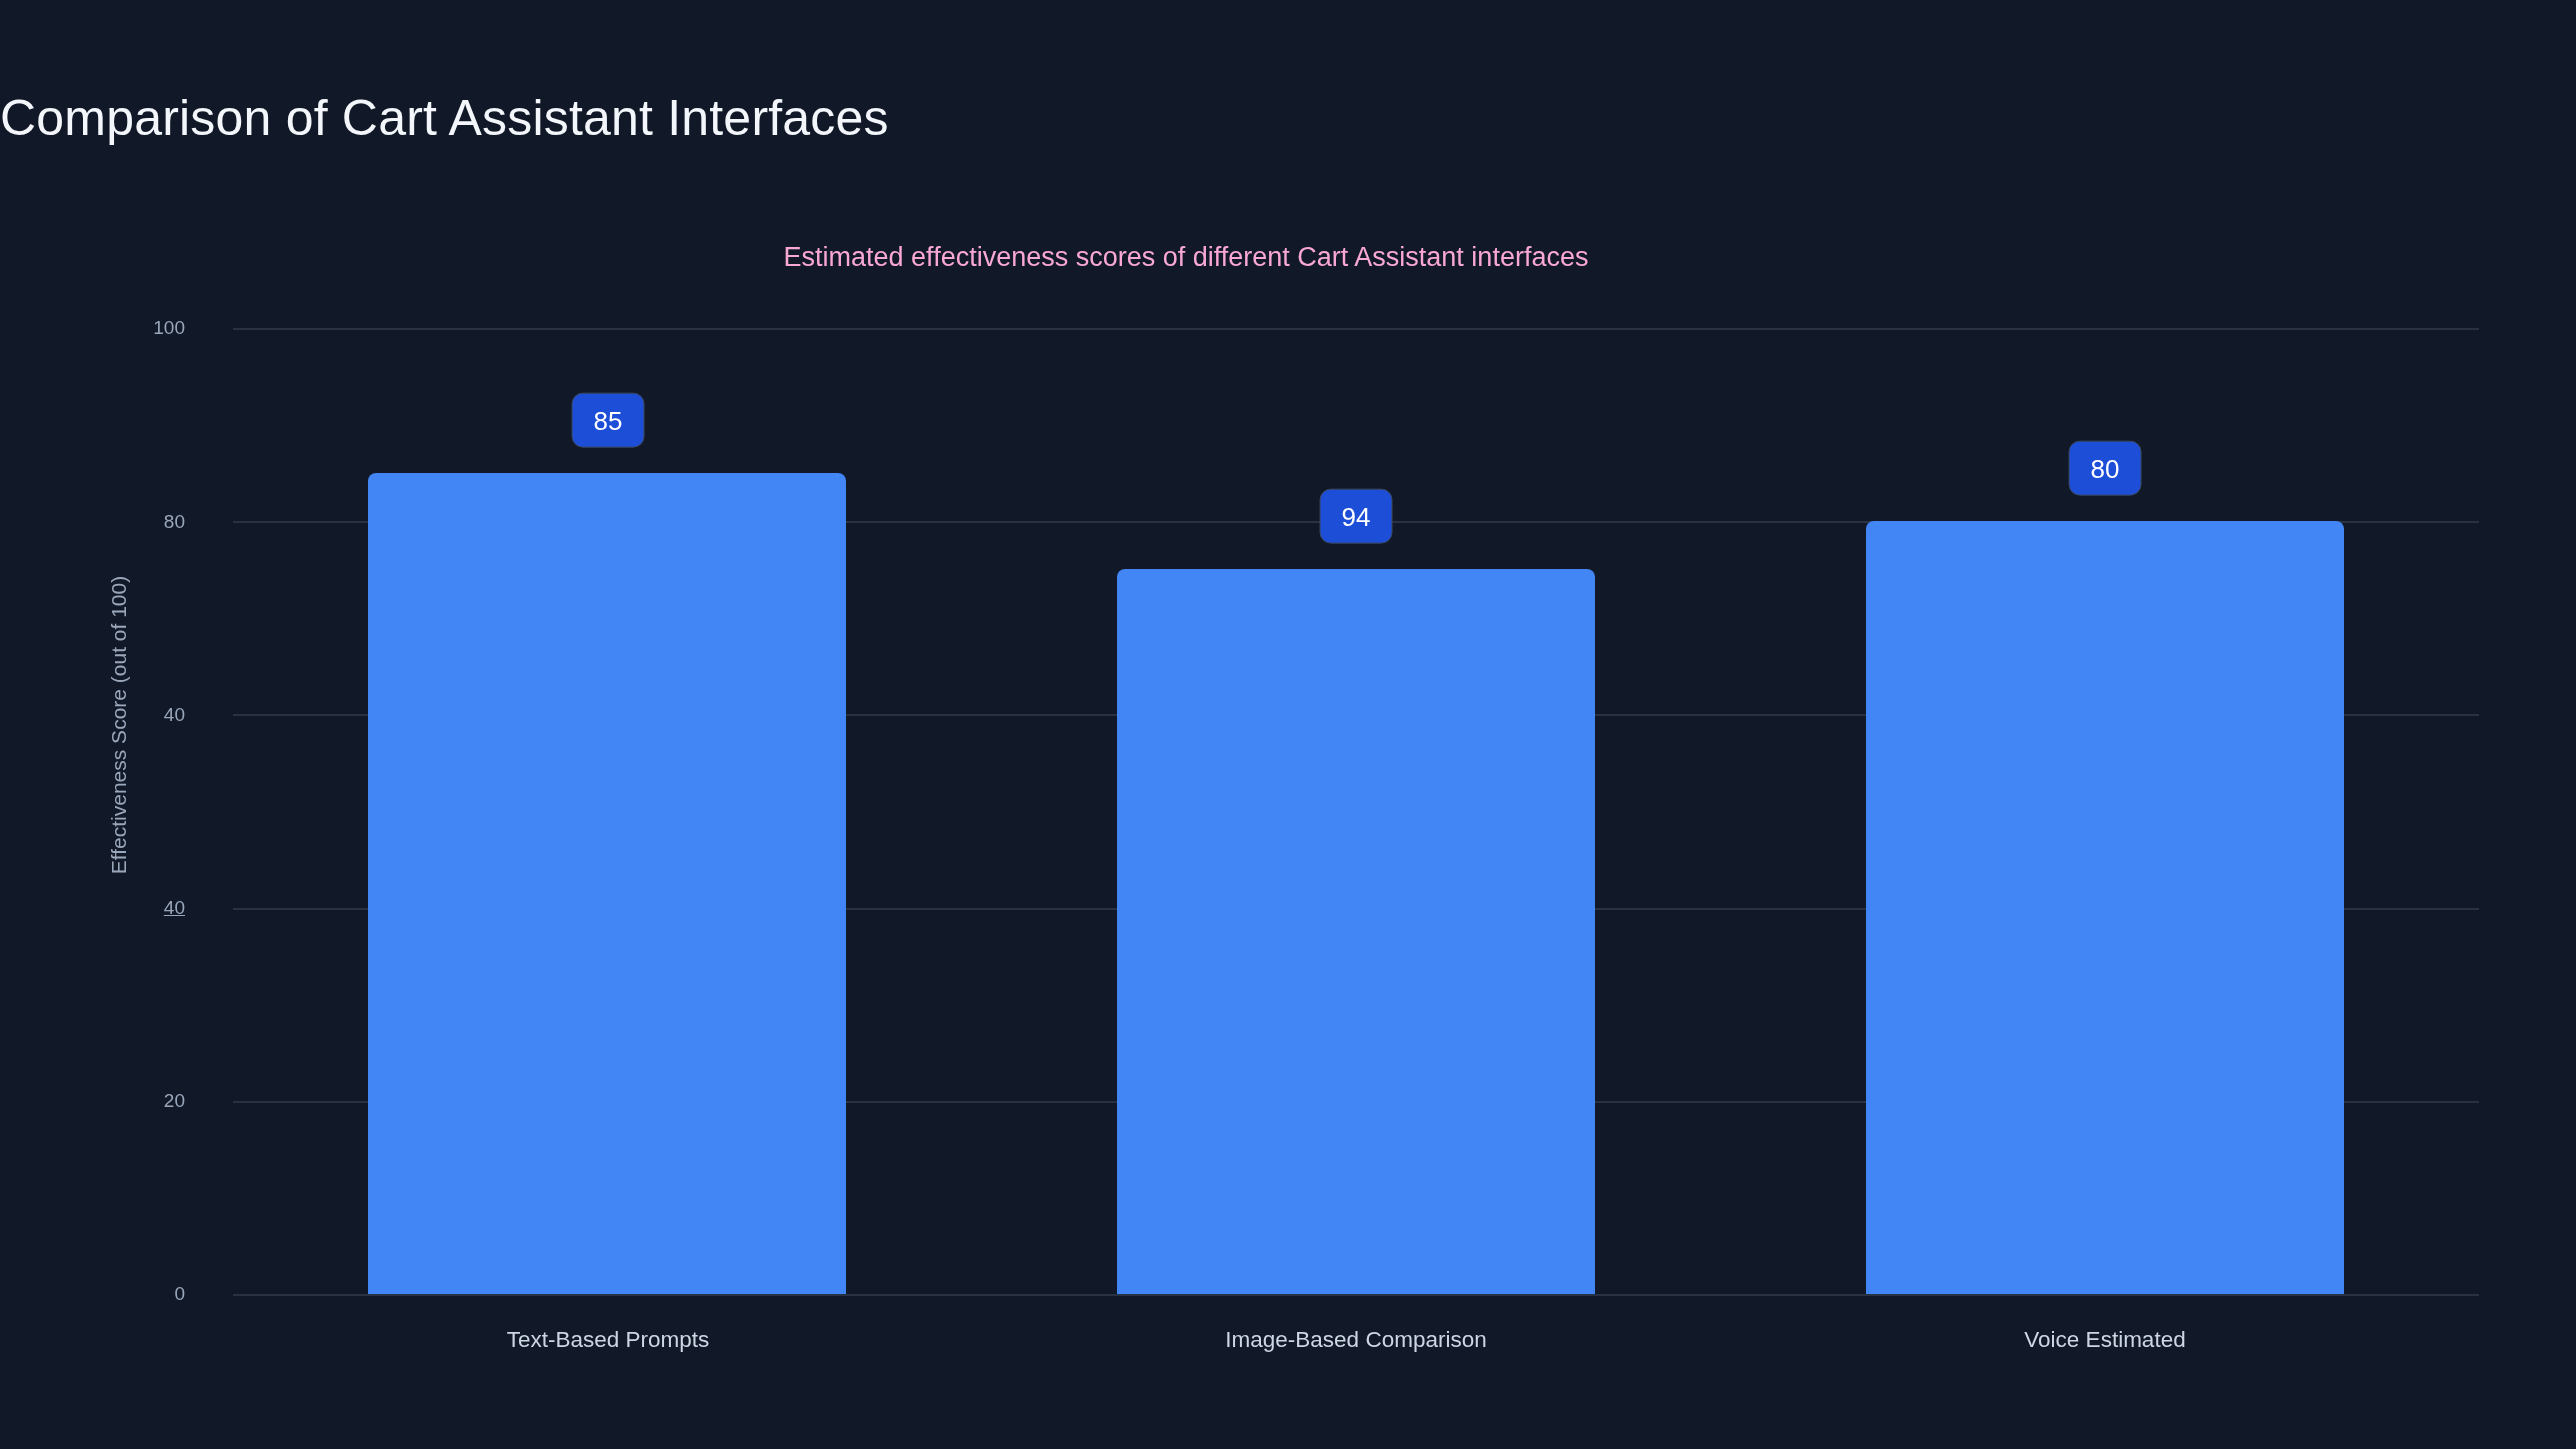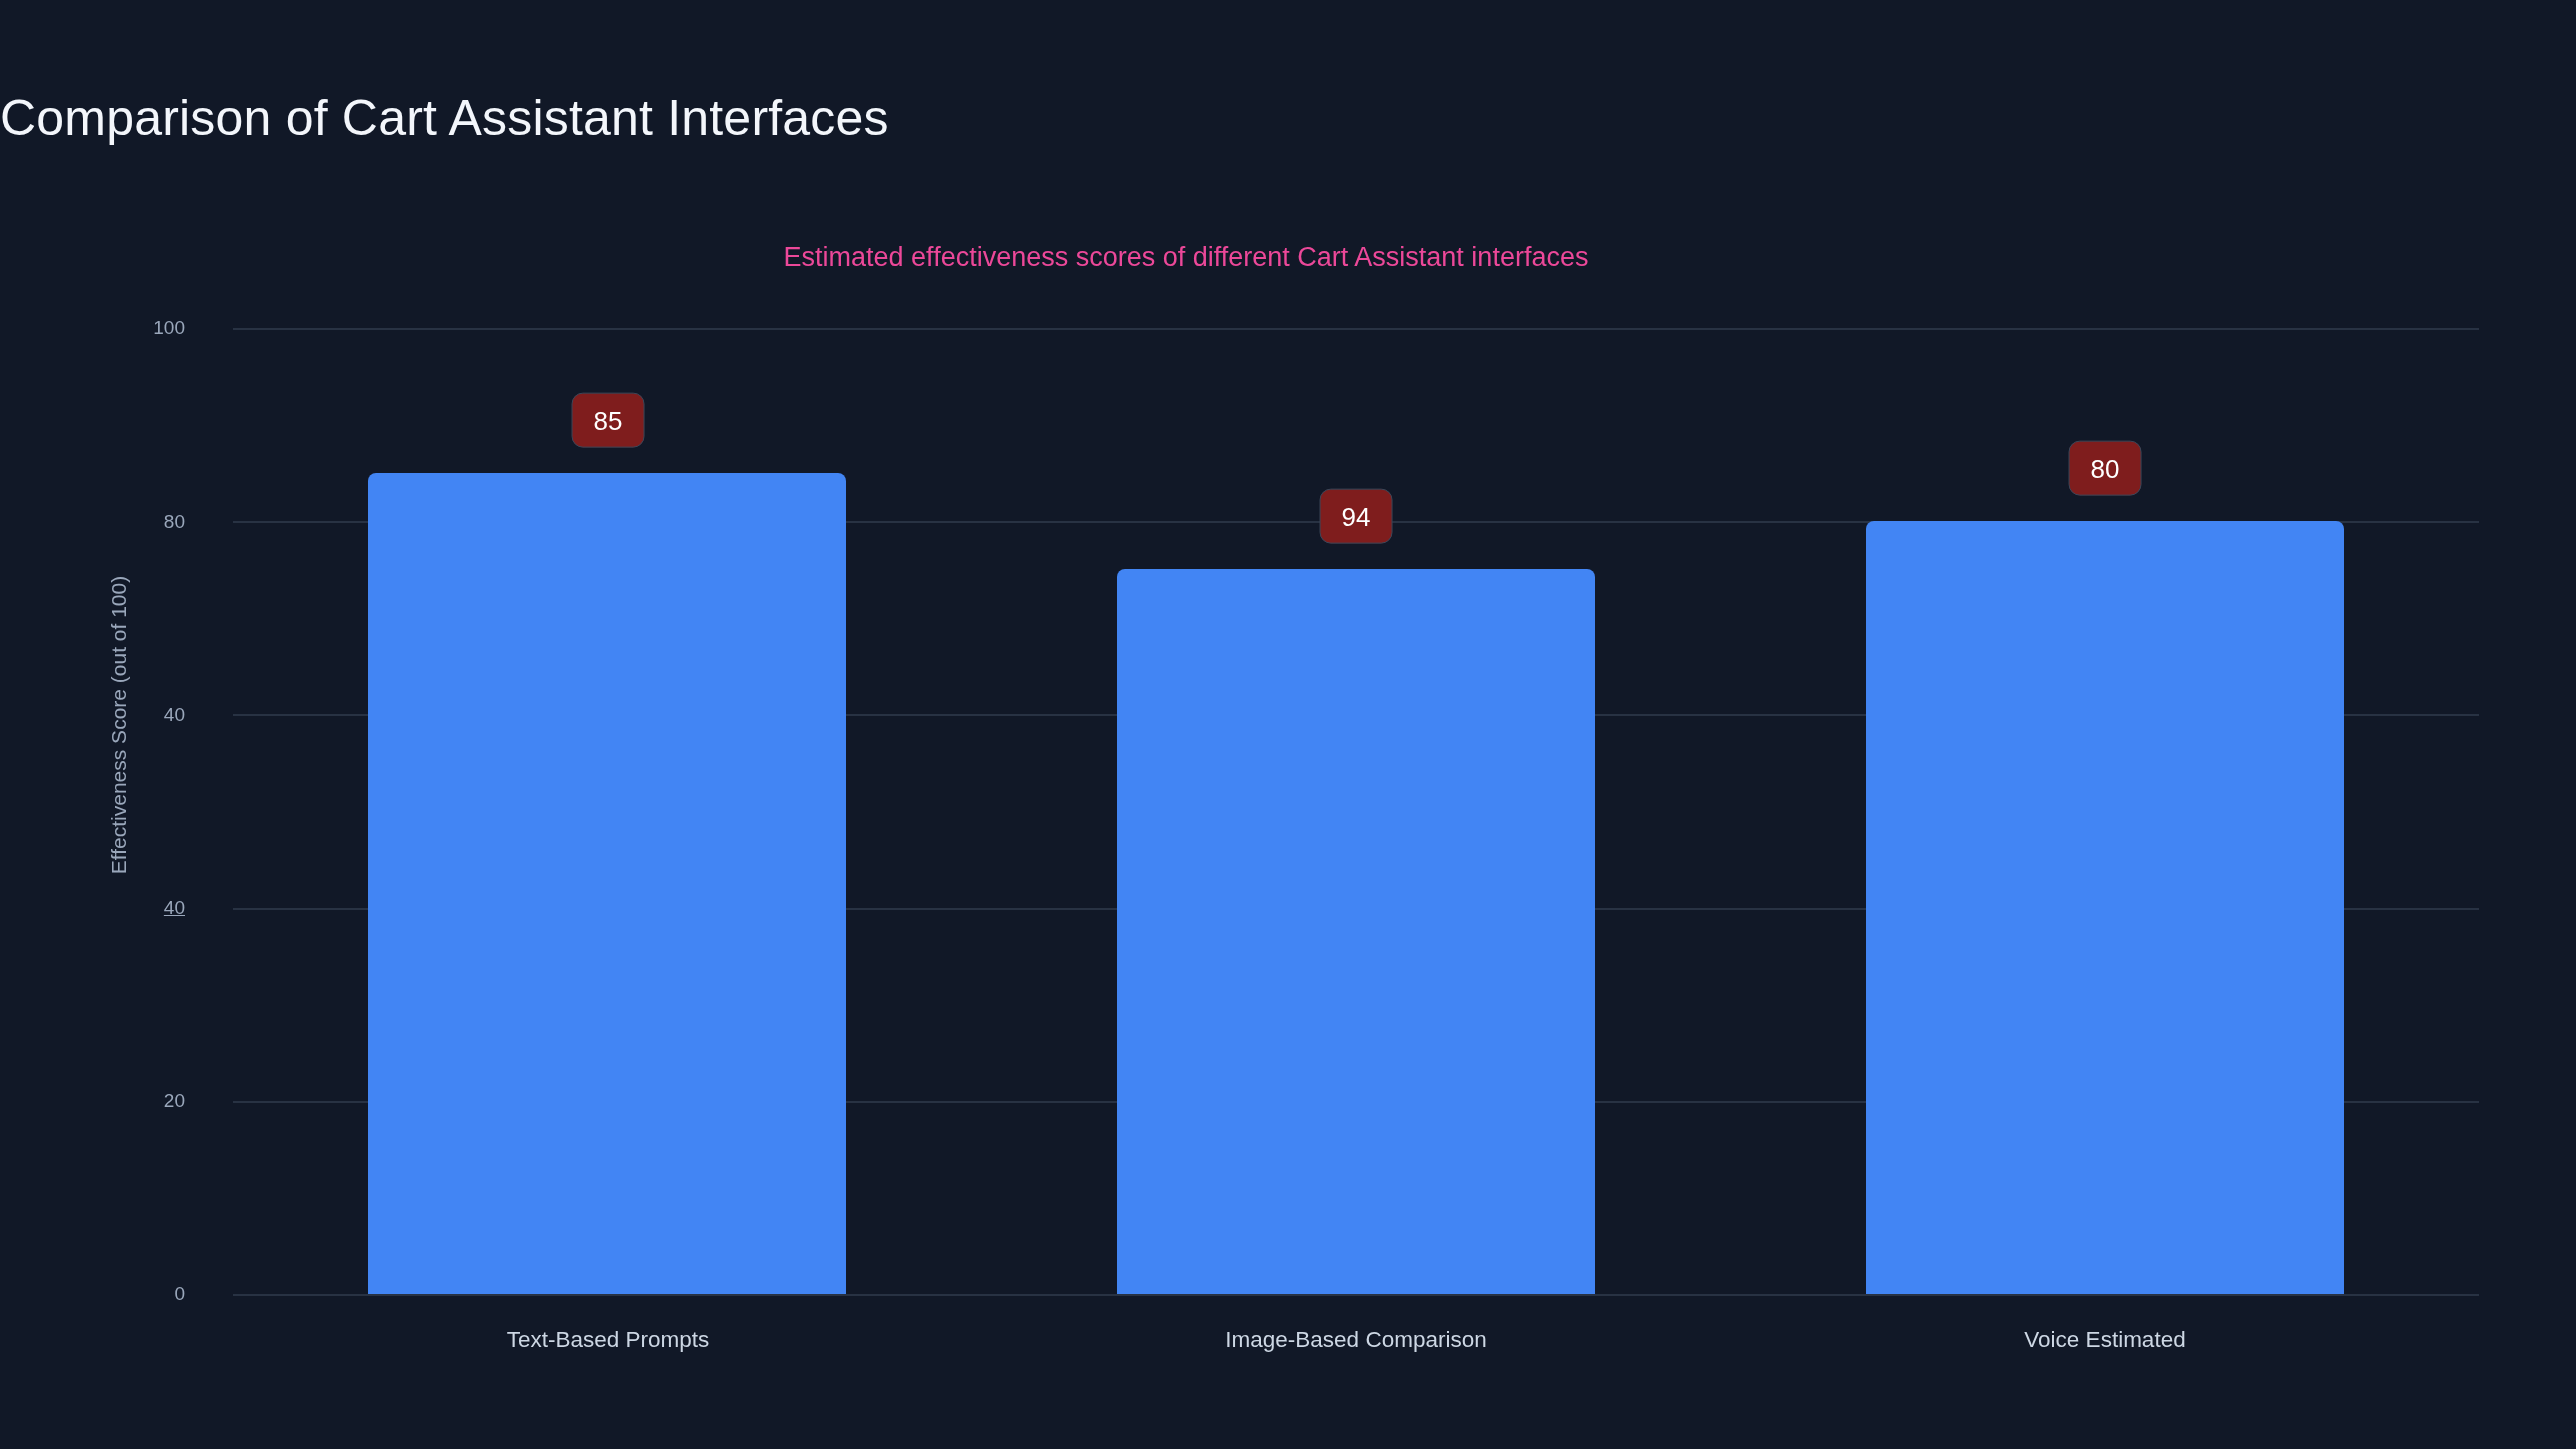--- a/index.html
+++ b/index.html
@@ -25,21 +25,21 @@
     letter-spacing:0.2px;
     color:#f3f6fb;
     white-space:nowrap;
   }
   .chart-subtitle {
     position:absolute;
     top:242px; left:0; width:2372px;
     text-align:center;
     font-size:27px;
     font-weight:400;
-    color:#ec4899;
+    color:#f9a8d4;
     white-space:nowrap;
   }
 
   
   
   #plot {
     position:absolute;
     left:233px; top:328px;
     width:2246px; height:966px;
   }
@@ -82,21 +82,21 @@
     position:absolute;
     bottom:0;
     background:#4285f4;
     border-radius:8px 8px 0 0;
   }
 
   
   .badge {
     position:absolute;
     transform:translate(-50%, -100%);
-    background:#7f1d1d;
+    background:#1d4ed8;
     border:1.6px solid #3b4759;
     border-radius:11.3px;
     color:#ffffff;
     font-size:26px;
     line-height:1;
     padding:13.7px 21px;
     white-space:nowrap;
   }
 
   

